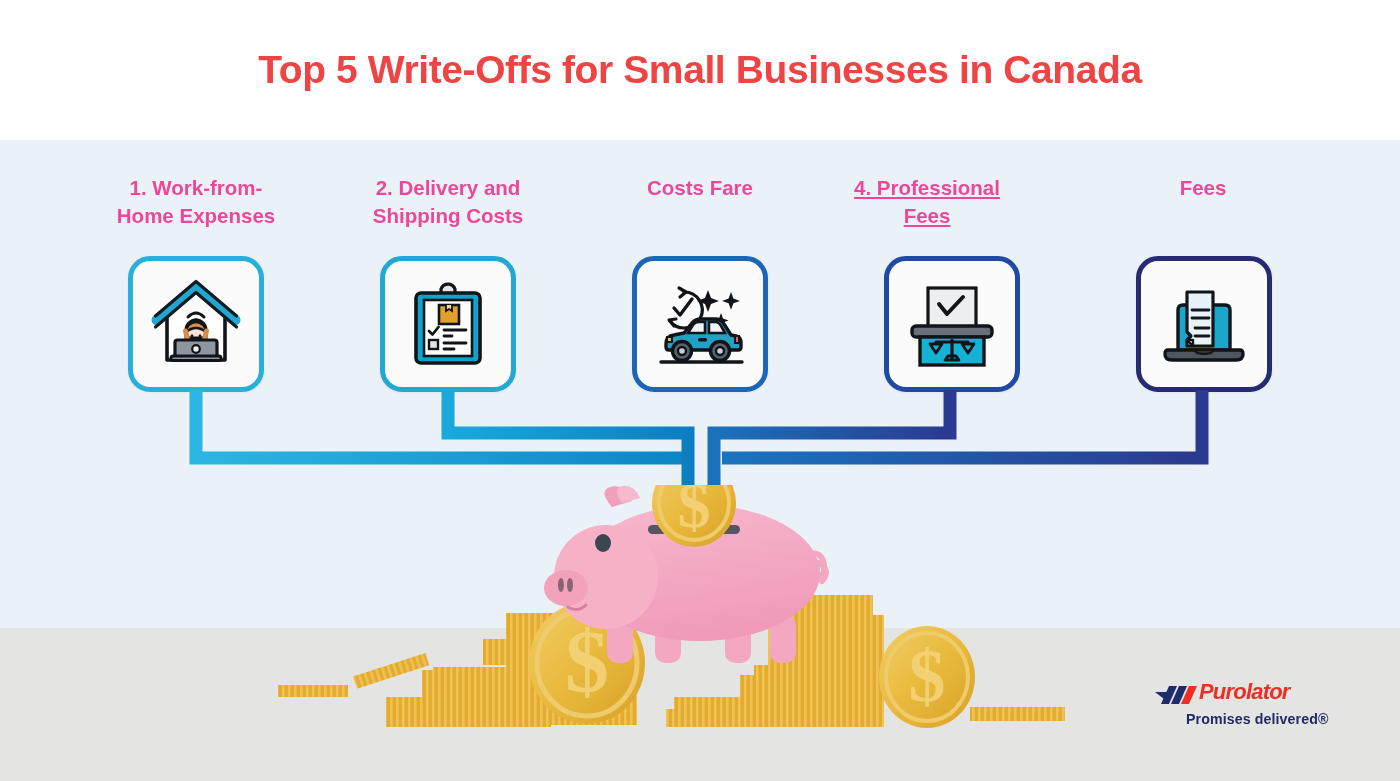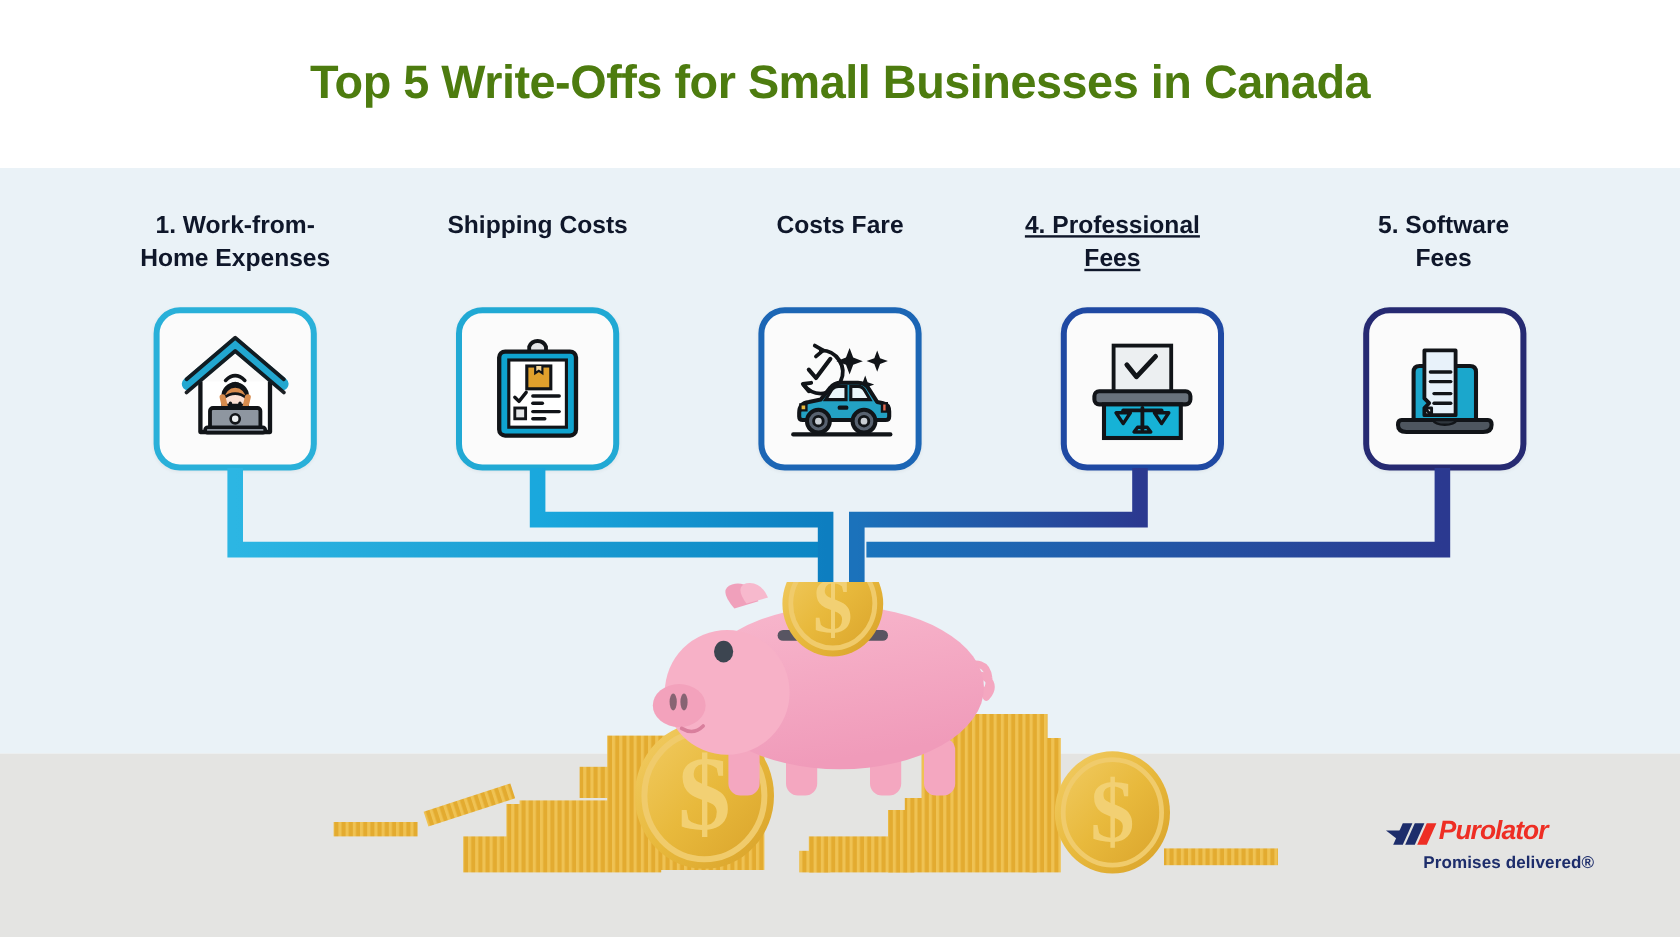--- a/index.html
+++ b/index.html
@@ -15,30 +15,30 @@
   
   .band-white{ position:absolute; left:0; top:0; width:1400px; height:140px; background:#ffffff; }
   .band-blue{ position:absolute; left:0; top:140px; width:1400px; height:488px; background:#eaf2f7; }
   .band-gray{ position:absolute; left:0; top:628px; width:1400px; height:153px; background:#e4e4e2; }
 
   
   .title{
     position:absolute; left:0; top:48px; width:1400px;
     text-align:center;
     font-size:39px; font-weight:bold; letter-spacing:-0.4px;
-    color:#4d7c0f;
+    color:#ef4444;
     font-family:"Liberation Sans", sans-serif;
   }
 
   
   .col-label{
     position:absolute; width:230px; top:174px;
     text-align:center;
     font-size:20.5px; font-weight:bold; line-height:1.38;
-    color:#0f172a;
+    color:#ec4899;
   }
 
   
   .icon-card{
     position:absolute; top:256px;
     width:136px; height:136px;
     border-radius:22px;
     background:#fbfbfb;
     display:flex; align-items:center; justify-content:center;
     box-shadow:0 1px 3px rgba(0,0,0,0.05);
@@ -75,31 +75,31 @@
   <div class="band-blue"></div>
   <div class="band-gray"></div>
 
   <div class="title">Top 5 Write-Offs for Small Businesses in Canada</div>
 
   <div class="col-label" style="left:81px;">
     <div>1. Work-from-</div>
     <div>Home Expenses</div>
   </div>
   <div class="col-label" style="left:333px;">
+    <div>2. Delivery and</div>
     <div>Shipping Costs</div>
   </div>
   <div class="col-label" style="left:585px;">
     <div>Costs Fare</div>
   </div>
   <div class="col-label" style="left:812px;text-decoration:underline;">
     <div>4. Professional</div>
     <div>Fees</div>
   </div>
   <div class="col-label" style="left:1088px;">
-    <div>5. Software</div>
     <div>Fees</div>
   </div>
 
   <div class="icon-card" style="left:128px; border:5px solid #29b0d9;">
     <svg width="108" height="108" viewBox="0 0 108 108">
 
       <path d="M25 48 L25 90 L83 90 L83 48" fill="#ffffff" stroke="#111418" stroke-width="3.6" stroke-linejoin="round"></path>
 
       <path d="M15 50 L54 17 L93 50" fill="none" stroke="#22a7d0" stroke-width="11" stroke-linecap="round" stroke-linejoin="round"></path>
       <path d="M15 50 L54 17 L93 50" fill="none" stroke="#111418" stroke-width="3.2" stroke-linecap="round" stroke-linejoin="round" opacity="0.0"></path>

